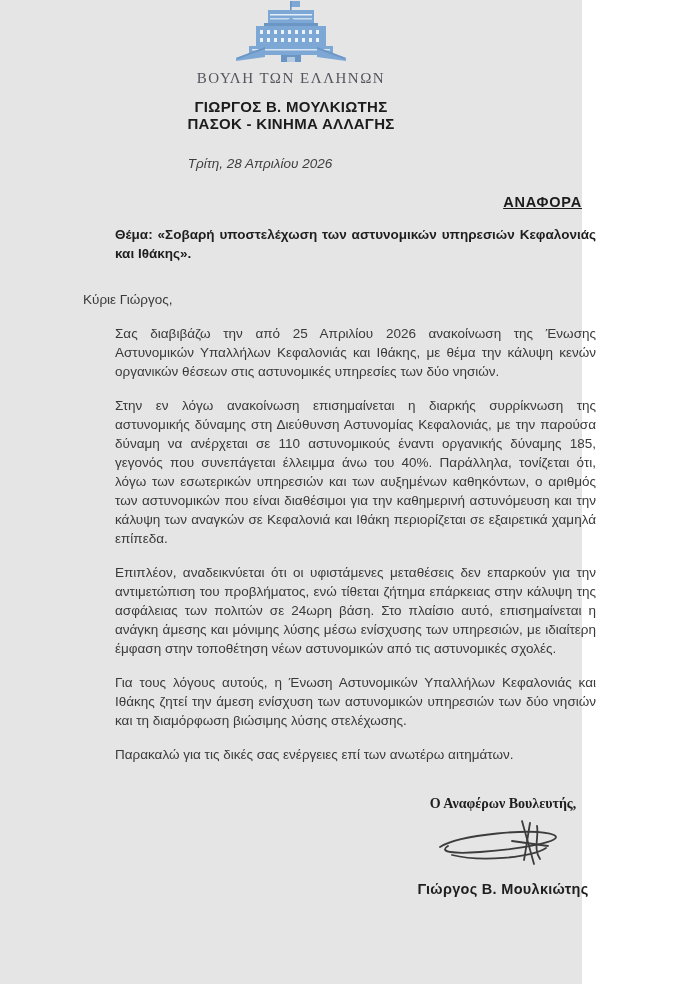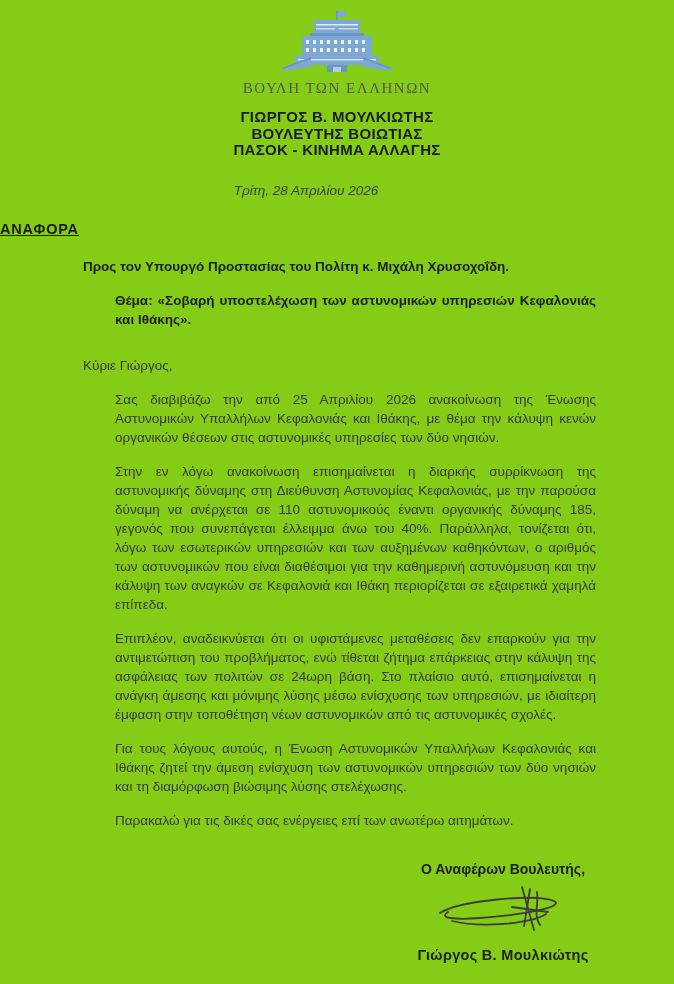--- a/index.html
+++ b/index.html
@@ -4,23 +4,22 @@
 <style>
   * { margin: 0; padding: 0; box-sizing: border-box; }
   html, body { background: #ffffff; }
   body {
     width: 674px; height: 984px;
     font-family: "Liberation Sans", "DejaVu Sans", sans-serif;
     color: #3a3a3a;
     overflow: hidden;
   }
   .page {
-    width: 674px; height: 984px;
-    background: #84cc16;
-    padding-top: 10px;
+    width: 582px; height: 984px;
+    background: #e5e5e5;
   }
   
   .letterhead { text-align: center; }
   .logo-wrap { display: flex; justify-content: center; }
   .institution {
     font-family: "Liberation Serif", "DejaVu Serif", serif;
     font-size: 15px; letter-spacing: 1.5px;
     color: #55555d; margin-top: 2px;
   }
   .mp-line {
@@ -30,21 +29,21 @@
   .mp-line.first { margin-top: 12px; }
   
   .date-line {
     margin: 24px 62px 0 0;
     text-align: center;
     font-style: italic;
     font-size: 13.5px; color: #3f3f3f;
   }
   .doc-title {
     margin-top: 23px;
-    text-align: left;
+    text-align: right;
     font-size: 14.5px; font-weight: bold;
     letter-spacing: 0.8px;
     color: #1c1c1c;
   }
   .doc-title span { text-decoration: underline; }
   
   .content {
     margin-left: 83px;
     width: 513px;
     font-size: 13.5px;
@@ -57,21 +56,21 @@
   .salutation { margin-top: 27px !important; }
   .attachment { margin-top: 16px !important; }
   
   .sig-block {
     margin-top: 30px;
     margin-left: 295px;
     width: 250px;
     text-align: center;
   }
   .sig-role {
-    font-size: 14px; font-weight: bold; color: #1e1e1e;
+    font-size: 14px; font-weight: bold; color: #1e1e1e; font-family: Liberation Serif, serif;
   }
   .sig-scribble { margin-top: 4px; }
   .sig-name {
     margin-top: 6px;
     font-size: 14.5px; font-weight: bold; color: #1e1e1e;
     letter-spacing: 0.3px;
   }
 </style>
 </head>
 <body>
@@ -124,32 +123,30 @@
           <path d="M1 58 L30 47 L30 49 L3 59 Z" fill="#6b96c4"></path>
           <path d="M111 58 L82 47 L82 49 L109 59 Z" fill="#6b96c4"></path>
 
           <rect x="46" y="55" width="20" height="7" fill="#6b96c4"></rect>
           <rect x="52" y="57" width="8" height="5" fill="#ffffff" opacity="0.5"></rect>
         </g>
       </svg>
     </div>
     <div class="institution">ΒΟΥΛΗ ΤΩΝ ΕΛΛΗΝΩΝ</div>
     <div class="mp-line first">ΓΙΩΡΓΟΣ Β. ΜΟΥΛΚΙΩΤΗΣ</div>
-    <div class="mp-line">ΒΟΥΛΕΥΤΗΣ ΒΟΙΩΤΙΑΣ</div>
     <div class="mp-line">ΠΑΣΟΚ - ΚΙΝΗΜΑ ΑΛΛΑΓΗΣ</div>
   </div>
 
   <div class="date-line">Τρίτη, 28 Απριλίου 2026</div>
 
   <div class="doc-title">
     <span>ΑΝΑΦΟΡΑ</span>
   </div>
 
   <div class="content">
-    <p class="p-bold recipient">Προς τον Υπουργό Προστασίας του Πολίτη κ. Μιχάλη Χρυσοχοΐδη.</p>
     <p class="p-bold p-just">Θέμα: «Σοβαρή υποστελέχωση των αστυνομικών υπηρεσιών Κεφαλονιάς και Ιθάκης».</p>
     <p class="salutation">Κύριε Γιώργος,</p>
     <p class="p-just">Σας διαβιβάζω την από 25 Απριλίου 2026 ανακοίνωση της Ένωσης Αστυνομικών Υπαλλήλων Κεφαλονιάς και Ιθάκης, με θέμα την κάλυψη κενών οργανικών θέσεων στις αστυνομικές υπηρεσίες των δύο νησιών.</p>
     <p class="p-just">Στην εν λόγω ανακοίνωση επισημαίνεται η διαρκής συρρίκνωση της αστυνομικής δύναμης στη Διεύθυνση Αστυνομίας Κεφαλονιάς, με την παρούσα δύναμη να ανέρχεται σε 110 αστυνομικούς έναντι οργανικής δύναμης 185, γεγονός που συνεπάγεται έλλειμμα άνω του 40%. Παράλληλα, τονίζεται ότι, λόγω των εσωτερικών υπηρεσιών και των αυξημένων καθηκόντων, ο αριθμός των αστυνομικών που είναι διαθέσιμοι για την καθημερινή αστυνόμευση και την κάλυψη των αναγκών σε Κεφαλονιά και Ιθάκη περιορίζεται σε εξαιρετικά χαμηλά επίπεδα.</p>
     <p class="p-just">Επιπλέον, αναδεικνύεται ότι οι υφιστάμενες μεταθέσεις δεν επαρκούν για την αντιμετώπιση του προβλήματος, ενώ τίθεται ζήτημα επάρκειας στην κάλυψη της ασφάλειας των πολιτών σε 24ωρη βάση. Στο πλαίσιο αυτό, επισημαίνεται η ανάγκη άμεσης και μόνιμης λύσης μέσω ενίσχυσης των υπηρεσιών, με ιδιαίτερη έμφαση στην τοποθέτηση νέων αστυνομικών από τις αστυνομικές σχολές.</p>
     <p class="p-just">Για τους λόγους αυτούς, η Ένωση Αστυνομικών Υπαλλήλων Κεφαλονιάς και Ιθάκης ζητεί την άμεση ενίσχυση των αστυνομικών υπηρεσιών των δύο νησιών και τη διαμόρφωση βιώσιμης λύσης στελέχωσης.</p>
     <p class="p-just">Παρακαλώ για τις δικές σας ενέργειες επί των ανωτέρω αιτημάτων.</p>
 
     <div class="sig-block">
       <div class="sig-role">Ο Αναφέρων Βουλευτής,</div>

